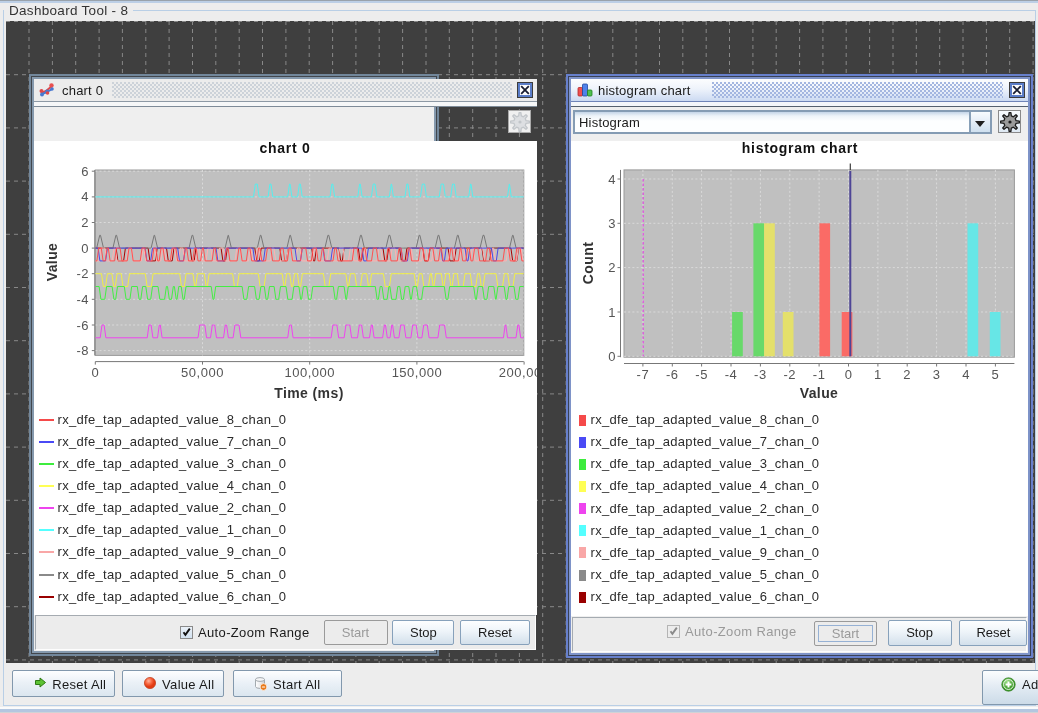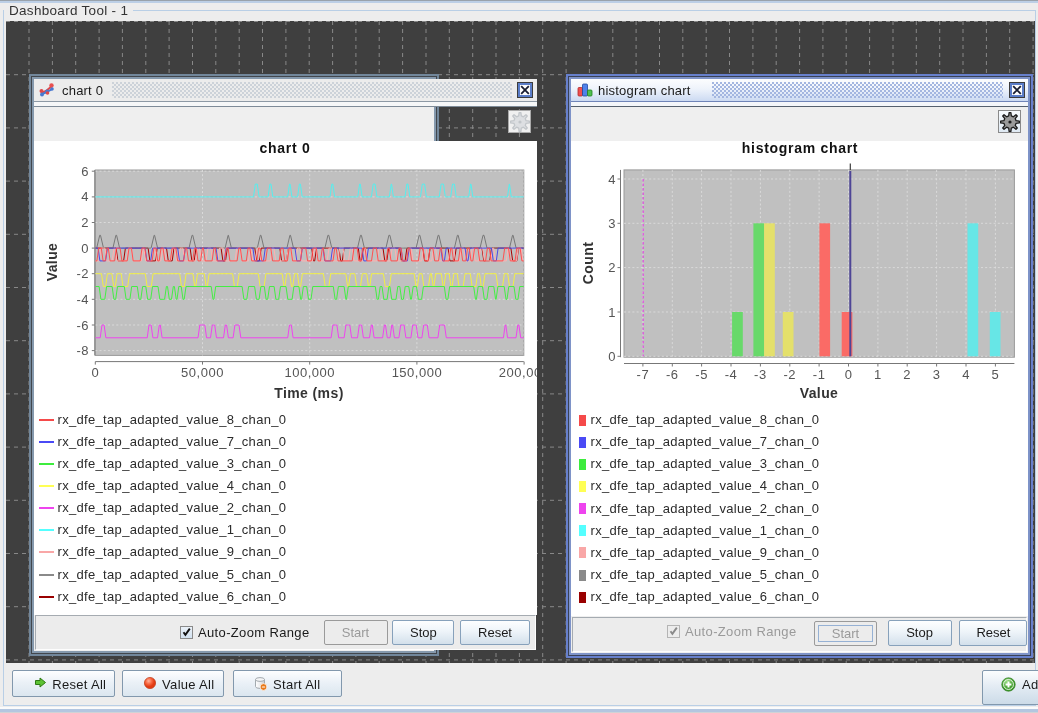--- a/index.html
+++ b/index.html
@@ -35,21 +35,21 @@
 .cb { position:absolute; width:13px; height:13px; border:1px solid #8a8a8a; background:linear-gradient(#eaf1f8,#d2e1f0); }
 .cb.off { border-color:#b4b4b4; background:#ececec; }
 .cblabel { position:absolute; font-size:13px; color:#1a1a1a; white-space:nowrap; letter-spacing:0.35px; }
 .bbtn { position:absolute; border:1px solid #8298ad; border-radius:2px; background:linear-gradient(#fdfeff, #ebf1f7 45%, #dbe6ef); font-size:13px; color:#1a1a1a; letter-spacing:0.3px; }
 </style></head>
 <body>
 <div class="abs" style="left:0;top:0;width:1038px;height:1px;background:#99a2ab"></div>
 <div class="abs" style="left:0;top:1px;width:1038px;height:2px;background:#bccfe6"></div>
 
 <div class="abs" style="left:3px;top:10px;width:1033px;height:696px;border:1px solid #b9cfe6"></div>
-<div class="abs" style="left:4px;top:2.5px;padding:0 5px;background:#ededed;font-size:13.5px;color:#333;letter-spacing:0.3px">Dashboard Tool - 1</div>
+<div class="abs" style="left:4px;top:2.5px;padding:0 5px;background:#ededed;font-size:13.5px;color:#333;letter-spacing:0.3px">Dashboard Tool - 8</div>
 
 <div class="abs" style="left:6px;top:21px;width:1029px;height:642px;background:#3f3f3f">
 <svg class="abs" style="left:0;top:0" width="1029" height="642">
 <g stroke="#888888" stroke-width="1" stroke-dasharray="4 4">
         <line x1="23.0" y1="0" x2="23.0" y2="642"></line>
         <line x1="46.4" y1="0" x2="46.4" y2="642"></line>
         <line x1="69.7" y1="0" x2="69.7" y2="642"></line>
         <line x1="93.1" y1="0" x2="93.1" y2="642"></line>
         <line x1="116.4" y1="0" x2="116.4" y2="642"></line>
         <line x1="139.8" y1="0" x2="139.8" y2="642"></line>
@@ -252,20 +252,24 @@
     <div class="bumps active" style="left:141px;right:25px"></div>
   </div>
   <svg class="abs" style="left:438px;top:3px" width="16" height="16" viewBox="0 0 16 16">
 <rect x="0.5" y="0.5" width="15" height="15" fill="#f8f8f8" stroke="#3c3c3c" stroke-width="1"></rect>
 <rect x="2" y="2" width="12" height="12" fill="#fdfdfd" stroke="#5b7dc8" stroke-width="2"></rect>
 <path d="M4.2 4.2 L11.8 11.8 M11.8 4.2 L4.2 11.8" stroke="#181c30" stroke-width="1.8"></path>
 </svg>
   <div class="tsep" style="top:22px;height:1px;background:#6f84b8"></div>
   <div class="tsep" style="top:23px;height:4px;background:#f4f6fa"></div>
   <div class="tsep" style="top:27px;height:1px;background:#55606e"></div>
+  <div class="combo" style="left:2px;top:31px;width:418.6px">
+        <div class="txt">Histogram</div>
+        <div class="arr"></div>
+      </div>
   <div class="gearbtn" style="left:427px;top:31px"><svg width="22" height="22" viewBox="0 0 22 22">
 <path d="M17.06 9.71 L20.36 10.10 L20.36 11.90 L17.06 12.29 L16.20 14.38 L18.25 16.98 L16.98 18.25 L14.38 16.20 L12.29 17.06 L11.90 20.36 L10.10 20.36 L9.71 17.06 L7.62 16.20 L5.02 18.25 L3.75 16.98 L5.80 14.38 L4.94 12.29 L1.64 11.90 L1.64 10.10 L4.94 9.71 L5.80 7.62 L3.75 5.02 L5.02 3.75 L7.62 5.80 L9.71 4.94 L10.10 1.64 L11.90 1.64 L12.29 4.94 L14.38 5.80 L16.98 3.75 L18.25 5.02 L16.20 7.62 Z" fill="#9a9a9a" stroke="#1c1c1c" stroke-width="1.3" stroke-linejoin="round"></path>
 <circle cx="11" cy="11" r="1.6" fill="#1c1c1c"></circle>
         </svg></div>
 </div>
 <div class="abs" style="left:5px;top:67px;width:457px;height:475px;background:#ffffff"></div>
 <svg class="abs" style="left:5px;top:62px" width="457" height="272" viewBox="571 136 457 272">
 <text x="800" y="153" class="ct">histogram chart</text>
 <rect x="624.0" y="169.9" width="390.4" height="187.3" fill="#c0c0c0" stroke="#9a9a9a" stroke-width="1"></rect>
 <g stroke="#dcdcdc" stroke-width="0.9" stroke-dasharray="2 2.2">

